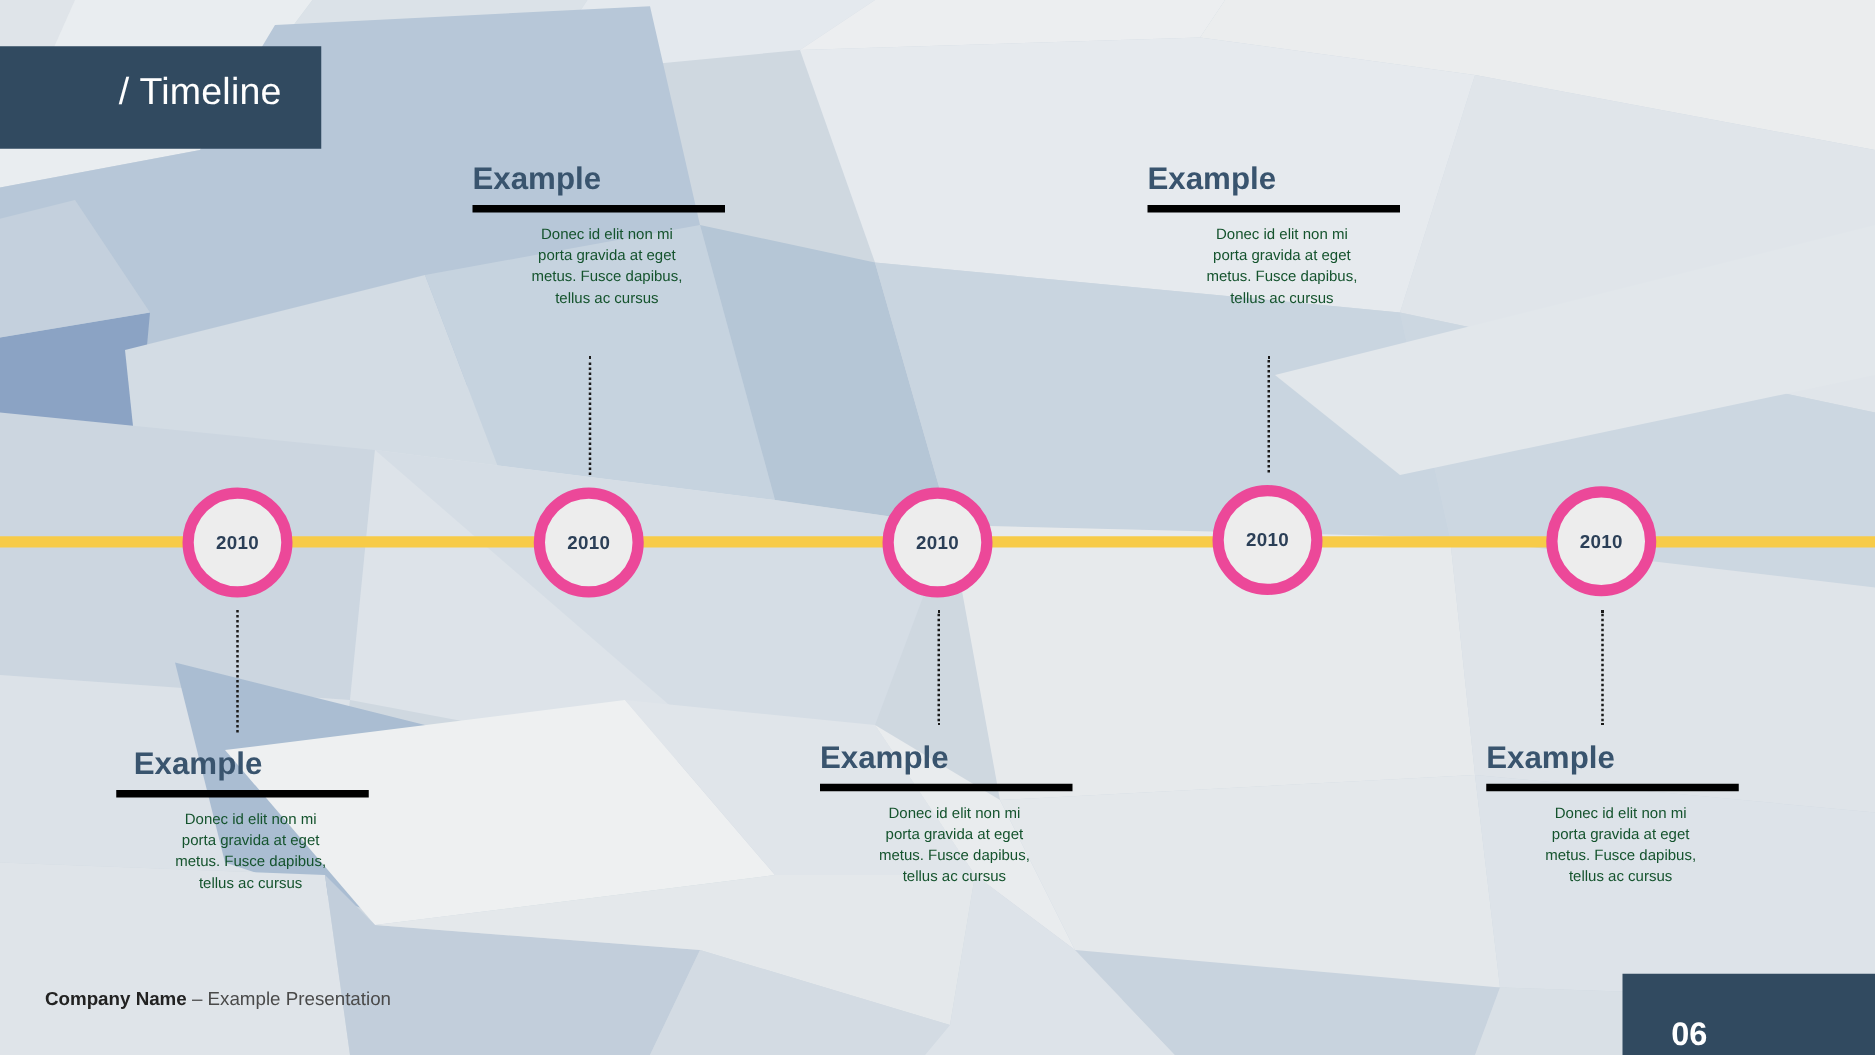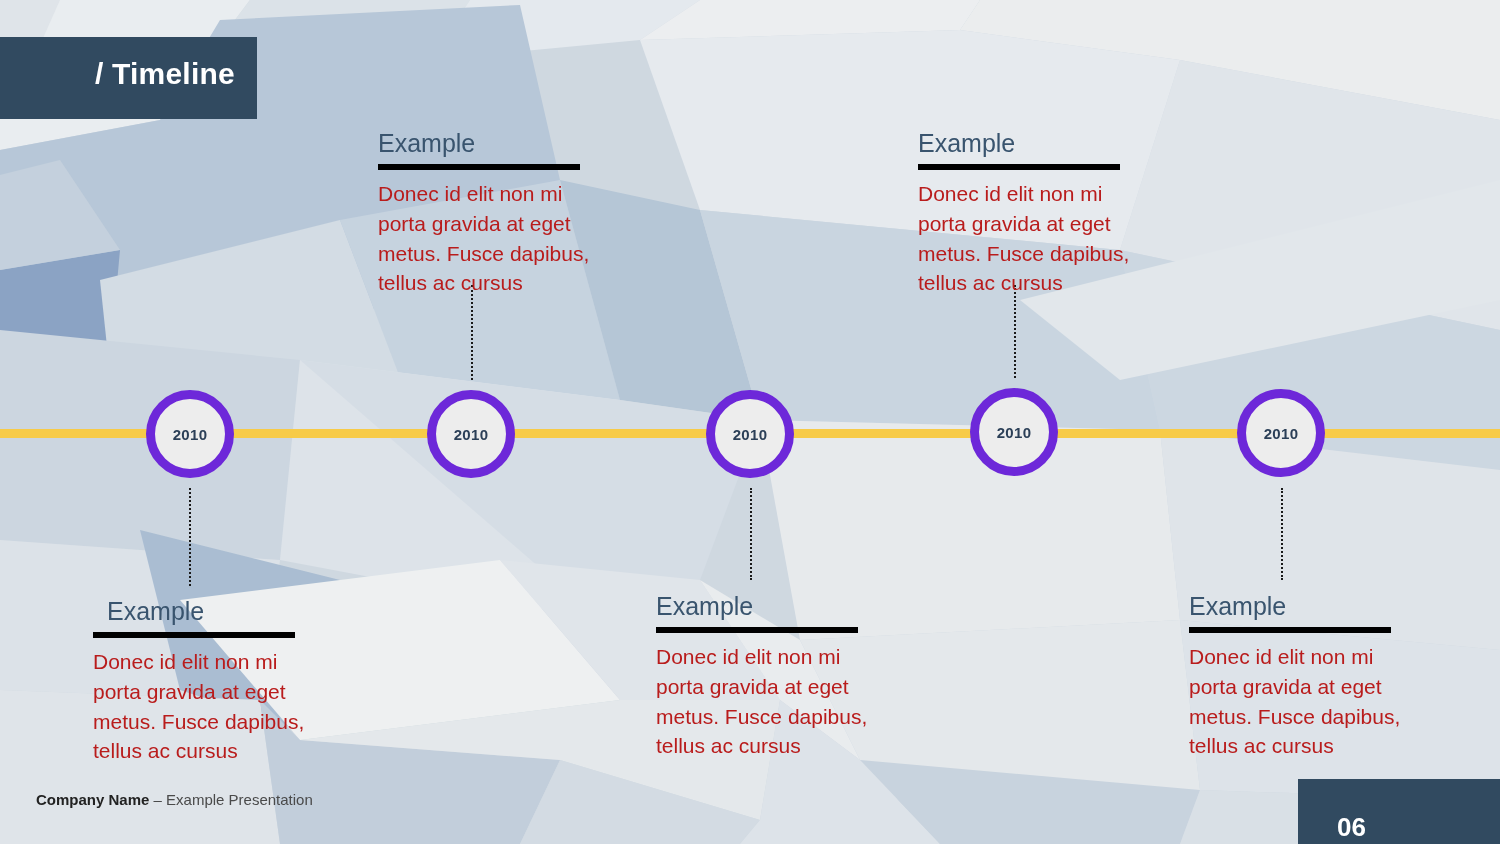--- a/index.html
+++ b/index.html
@@ -31,21 +31,21 @@
     width: 257px;
     height: 82px;
     background: #314A60;
     box-sizing: border-box;
   }
   #title-text {
     position: absolute;
     left: 95px;
     top: 57px;
     font-size: 30px;
-    font-weight: bold;
+    font-weight: normal;
     color: #ffffff;
     letter-spacing: 0.2px;
     white-space: nowrap;
   }
 
   
   #rail {
     position: absolute;
     left: 0;
     top: 429px;
@@ -54,21 +54,21 @@
     background: #F7CB48;
   }
 
   
   .node {
     position: absolute;
     width: 88px;
     height: 88px;
     border-radius: 50%;
     background: #EDEDED;
-    border: 9px solid #6d28d9;
+    border: 9px solid #ec4899;
     box-sizing: border-box;
     display: flex;
     align-items: center;
     justify-content: center;
   }
   .node-label {
     font-size: 15px;
     font-weight: bold;
     color: #2B3F57;
     letter-spacing: 0.3px;
@@ -81,36 +81,37 @@
     border-left: 2px dotted #1a1a1a;
   }
 
   
   .block {
     position: absolute;
     width: 215px;
   }
   .block-heading {
     font-size: 25px;
-    font-weight: normal;
+    font-weight: bold;
     color: #39546E;
     line-height: 1.0;
     white-space: nowrap;
   }
   .block-rule {
     height: 6px;
     background: #000000;
     margin-top: 8px;
     width: 202px;
   }
   .block-body {
     margin-top: 9px;
-    font-size: 21px;
+    font-size: 12px;
     line-height: 1.42;
-    color: #b91c1c;
+    color: #14532d;
+    text-align: center;
   }
   .block-body div { white-space: nowrap; }
 
   .block.indent .block-heading { margin-left: 14px; }
 
   
   #footer {
     position: absolute;
     left: 36px;
     top: 791px;

